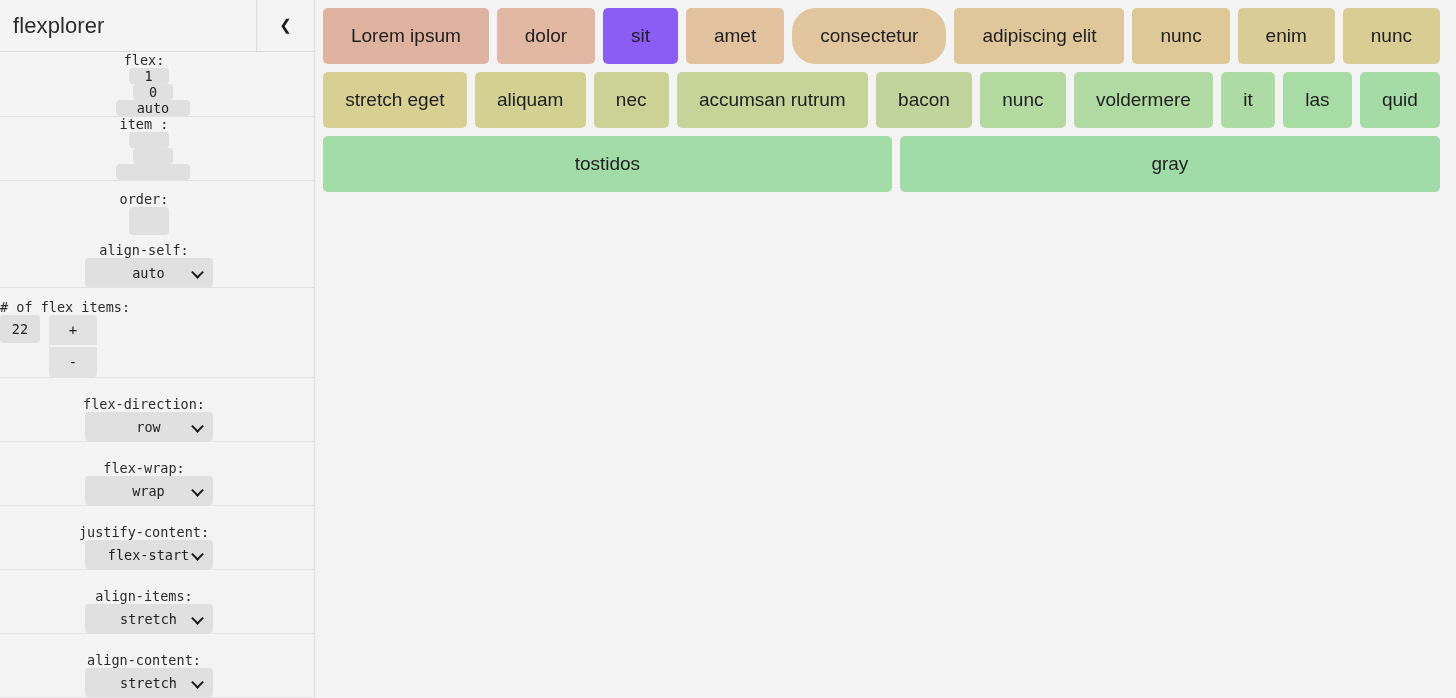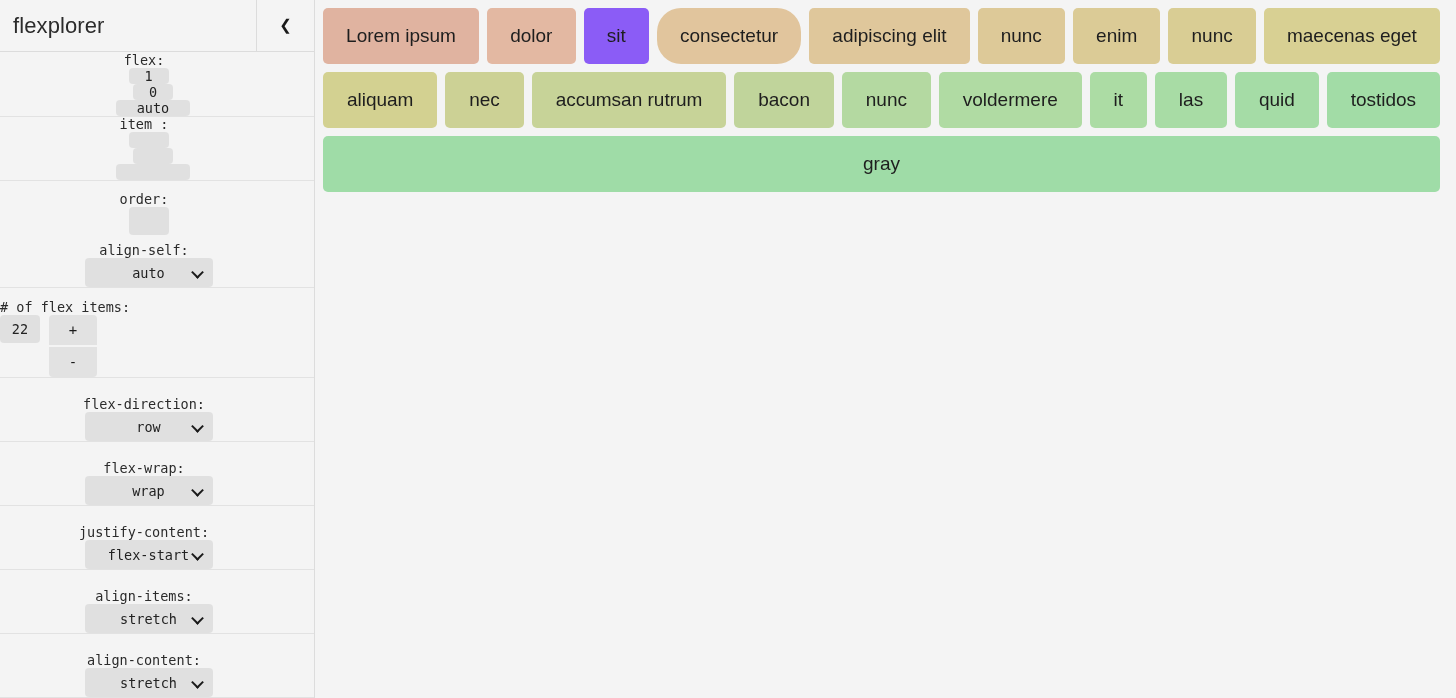--- a/index.html
+++ b/index.html
@@ -287,26 +287,27 @@
       </span>
     </div>
 
   </div>
 
   <div id="canvas">
     <div id="flexbox">
         <div class="flex-item" style="background: rgb(224, 179, 160);">Lorem ipsum</div>
         <div class="flex-item" style="background: rgb(227, 184, 162);">dolor</div>
         <div class="flex-item" style="background: #8b5cf6;">sit</div>
+        <div class="flex-item" style="background: rgb(226, 194, 159);">amet</div>
         <div class="flex-item" style="background: rgb(225, 197, 157); border-radius: 24px;">consectetur</div>
         <div class="flex-item" style="background: rgb(223, 199, 155);">adipiscing elit</div>
         <div class="flex-item" style="background: rgb(221, 201, 152);">nunc</div>
         <div class="flex-item" style="background: rgb(219, 203, 150);">enim</div>
         <div class="flex-item" style="background: rgb(217, 205, 148);">nunc</div>
-        <div class="flex-item" style="background: rgb(216, 208, 147);">maecenas eget</div>
+        <div class="flex-item" style="background: rgb(216, 208, 147);">stretch eget</div>
         <div class="flex-item" style="background: rgb(211, 209, 145);">aliquam</div>
         <div class="flex-item" style="background: rgb(204, 209, 149);">nec</div>
         <div class="flex-item" style="background: rgb(199, 211, 152);">accumsan rutrum</div>
         <div class="flex-item" style="background: rgb(192, 212, 155);">bacon</div>
         <div class="flex-item" style="background: rgb(180, 217, 161);">nunc</div>
         <div class="flex-item" style="background: rgb(176, 219, 163);">voldermere</div>
         <div class="flex-item" style="background: rgb(172, 220, 164);">it</div>
         <div class="flex-item" style="background: rgb(168, 220, 165);">las</div>
         <div class="flex-item" style="background: rgb(165, 220, 166);">quid</div>
         <div class="flex-item" style="background: rgb(162, 220, 166);">tostidos</div>

